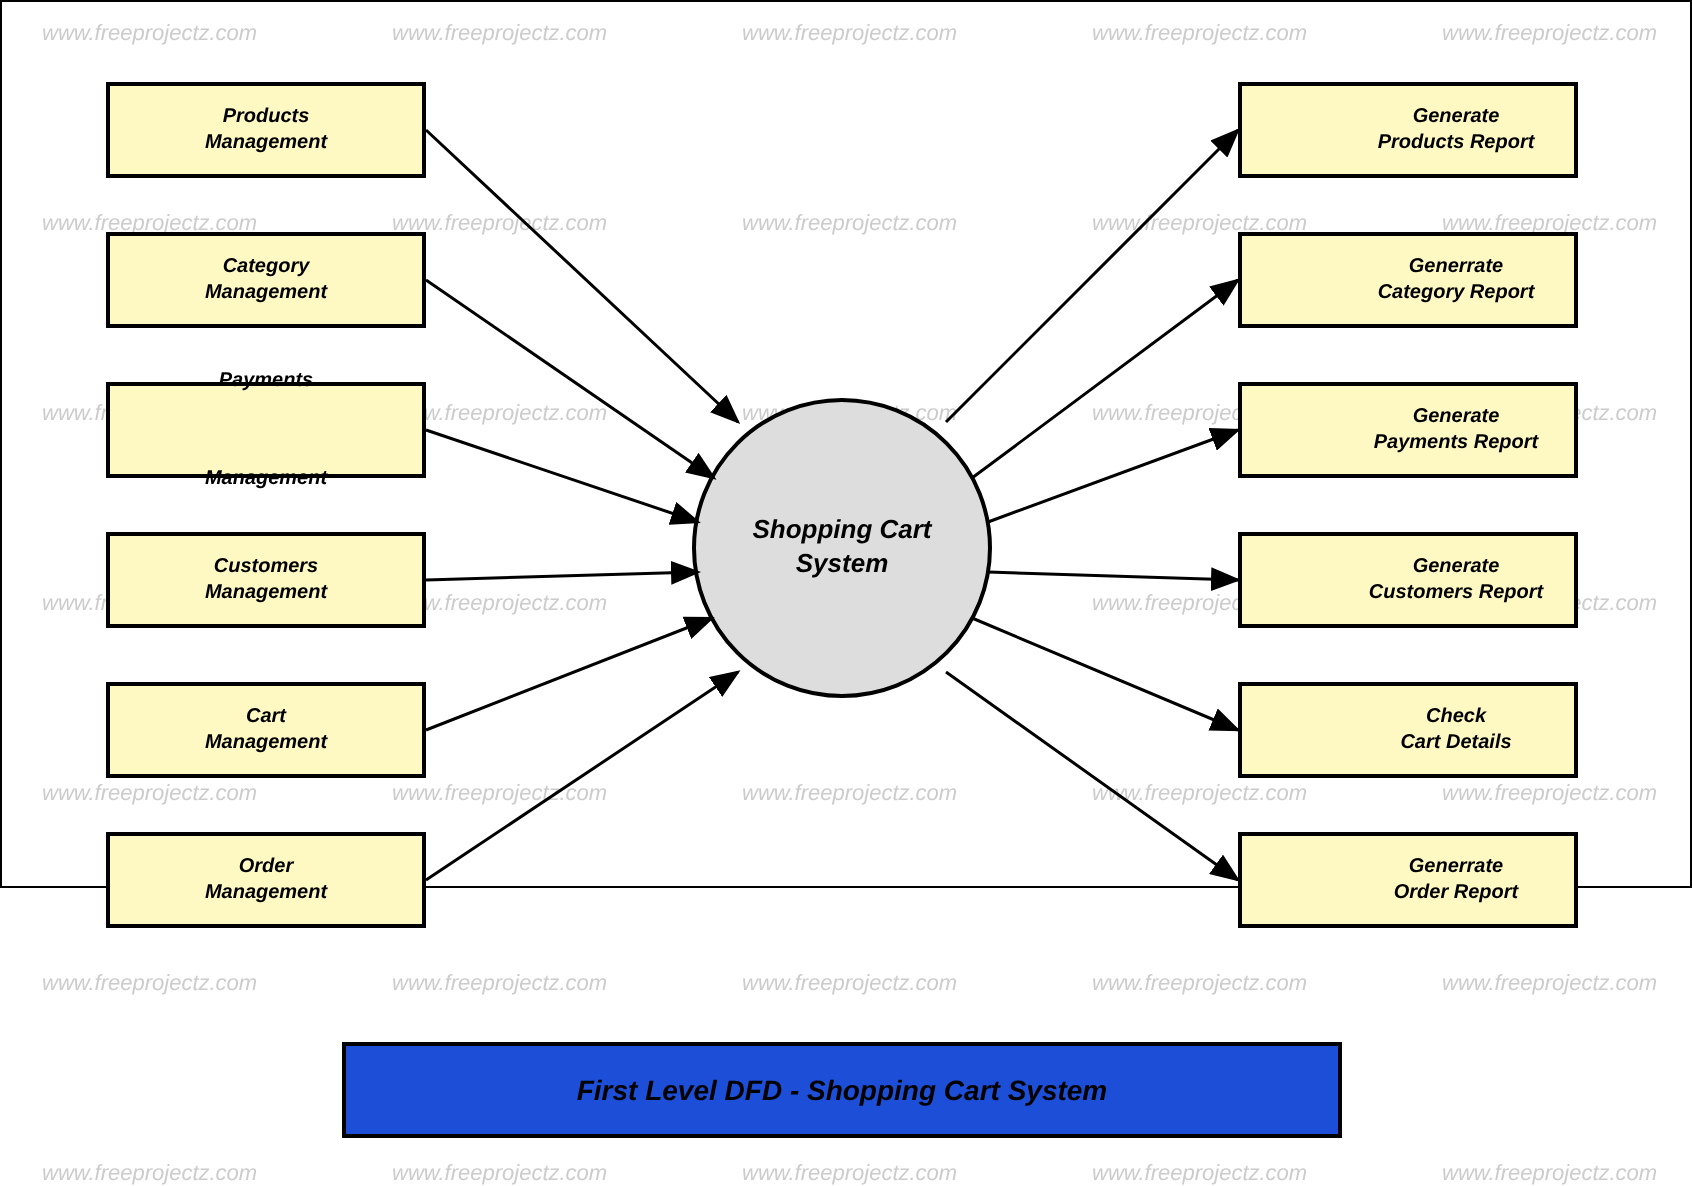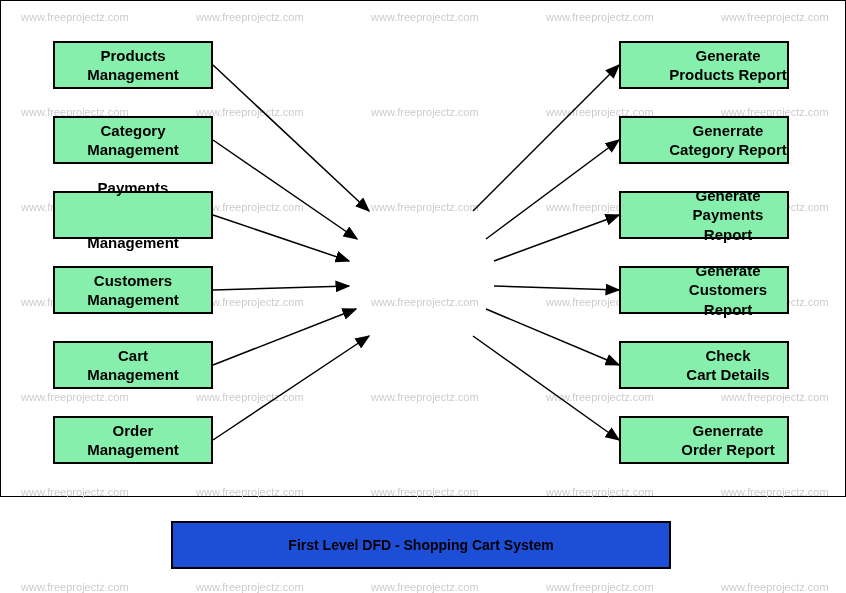--- a/index.html
+++ b/index.html
@@ -8,36 +8,37 @@
     font-family: Arial, sans-serif;
     background: #fff;
     width: 846px;
     height: 593px;
     position: relative;
     overflow: hidden;
   }
   .container {
     position: relative;
     width: 846px;
-    height: 497px;
+    height: 444px;
     border: 1px solid #000;
     box-sizing: border-box;
+    font-style: italic;
   }
   .watermark {
     position: absolute;
     color: #ccc;
     font-size: 11px;
     pointer-events: none;
     user-select: none;
   }
   .box {
     position: absolute;
     border: 2px solid #000;
-    background: #86efac;
-    font-size: 15px;
+    background: #fef9c3;
+    font-size: 10px;
     font-weight: bold;
     text-align: center;
     display: flex;
     flex-direction: column;
     justify-content: center;
     align-items: center;
     line-height: 1.3;
     box-sizing: border-box;
   }
   .left-box {
@@ -131,20 +132,24 @@
       <div class="watermark" style="left: 370px; top: 485px;">www.freeprojectz.com</div>
       <div class="watermark" style="left: 545px; top: 485px;">www.freeprojectz.com</div>
       <div class="watermark" style="left: 720px; top: 485px;">www.freeprojectz.com</div>
       <div class="watermark" style="left: 20px; top: 580px;">www.freeprojectz.com</div>
       <div class="watermark" style="left: 195px; top: 580px;">www.freeprojectz.com</div>
       <div class="watermark" style="left: 370px; top: 580px;">www.freeprojectz.com</div>
       <div class="watermark" style="left: 545px; top: 580px;">www.freeprojectz.com</div>
       <div class="watermark" style="left: 720px; top: 580px;">www.freeprojectz.com</div>
     </div>
 
+  <div class="central-circle">
+    <span>Shopping Cart</span>
+    <span>System</span>
+  </div>
 
   <div id="left-boxes">
       <div class="box left-box" style="top: 40px;">
         <span>Products</span>
         <span>Management</span>
       </div>
       <div class="box left-box" style="top: 115px;">
         <span>Category</span>
         <span>Management</span>
       </div>

